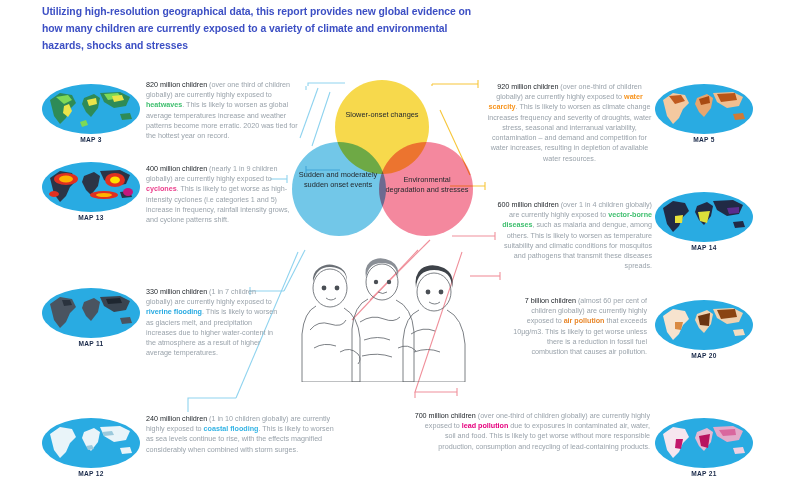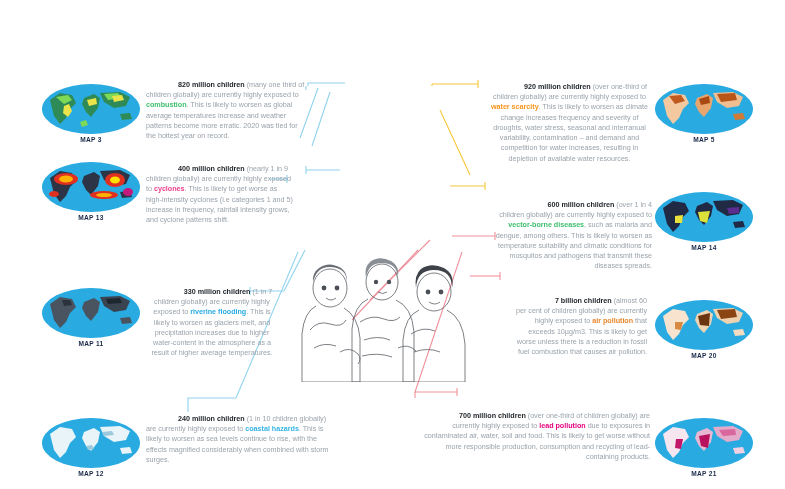--- a/index.html
+++ b/index.html
@@ -30,21 +30,21 @@
   }
 
   
   .txt {
     position: absolute;
     font-size: 7.2px;
     line-height: 1.42;
     color: #9AA3AB;
     letter-spacing: -0.02px;
   }
-  .txt b { color: #23282D; font-weight: bold; margin-left: 32px; }
+  .txt b { color: #23282D; font-weight: normal; }
   .hl-green  { color: #3FBF6F; font-weight: bold; }
   .hl-pink   { color: #EB3E8C; font-weight: bold; }
   .hl-blue   { color: #29ABE2; font-weight: bold; }
   .hl-lblue  { color: #35B4E5; font-weight: bold; }
   .hl-orange { color: #F7941E; font-weight: bold; }
   .hl-teal   { color: #3FBF6F; font-weight: bold; }
   .hl-magenta{ color: #E6007E; font-weight: bold; margin-top: 41px; }
   .hl-amber  { color: #E8872B; font-weight: bold; }
 
   .align-right { text-align: right; }
@@ -94,20 +94,21 @@
   #connectors { position: absolute; left: 0; top: 0; width: 785px; height: 489px; }
 
   
   #photo { position: absolute; left: 282px; top: 252px; width: 200px; height: 130px; }
 </style>
 </head>
 <body>
 
 <div id="page">
 
+  <div id="headline">Utilizing high-resolution geographical data, this report provides new global evidence on how many children are currently exposed to a variety of climate and environmental hazards, shocks and stresses</div>
 
   <svg id="connectors" viewBox="0 0 785 489" xmlns="http://www.w3.org/2000/svg">
 
     <g stroke="#8FD3EF" stroke-width="1.1" fill="none">
       <path d="M308 86 L308 83 L345 83"></path>
       <path d="M306 86 L306 90"></path>
       <path d="M318 88 L300 138"></path>
       <path d="M330 92 L312 146"></path>
     </g>
     <g stroke="#8FD3EF" stroke-width="1.1" fill="none">
@@ -278,20 +279,28 @@
         <path d="M42,14 L52,10 L58,14 L56,24 L49,33 L44,28 L40,20 Z" fill="#E8B8D2"></path>
         <path d="M44,18 L55,16 L53,30 L46,28 Z" fill="#B8125F"></path>
         <path d="M58,9 L78,8 L88,13 L84,22 L72,24 L62,18 Z" fill="#E3AACA"></path>
         <path d="M64,12 L80,11 L81,17 L68,18 Z" fill="#D9669E"></path>
         <path d="M78,30 L88,29 L90,35 L80,36 Z" fill="#F0D0E2"></path>
       </svg>
     </div>
     <div class="cap">MAP 21</div>
   </div>
 
+  <div id="venn">
+    <div class="circ" id="c-yellow"></div>
+    <div class="circ" id="c-blue"></div>
+    <div class="circ" id="c-pink"></div>
+    <div class="venn-lab" id="lab-yellow">Slower-onset changes</div>
+    <div class="venn-lab" id="lab-blue">Sudden and moderately sudden onset events</div>
+    <div class="venn-lab" id="lab-pink">Environmental degradation and stresses</div>
+  </div>
 
   <div id="photo">
     <svg viewBox="0 0 200 130" width="200" height="130">
       <g fill="none" stroke="#5A5F66" stroke-width="0.8">
 
         <ellipse cx="48" cy="36" rx="17" ry="19"></ellipse>
         <path d="M31,30 q4,-16 18,-15 q16,1 16,16 q1,-10 -6,-15 q-12,-7 -22,0 q-7,5 -6,14 Z" fill="#6B7076" stroke="none"></path>
         <circle cx="42" cy="36" r="2.4" fill="#4A4F55" stroke="none"></circle>
         <circle cx="55" cy="36" r="2.4" fill="#4A4F55" stroke="none"></circle>
         <path d="M44,46 q5,4 10,0"></path>
@@ -318,33 +327,33 @@
         <path d="M129,82 q12,-8 24,-3"></path>
         <path d="M132,100 q14,-5 26,0"></path>
 
         <path d="M58,100 q10,-6 18,2 q4,5 0,10"></path>
         <path d="M116,96 q10,-5 18,3"></path>
       </g>
     </svg>
   </div>
 
   <div class="txt align-left" style="left:146px; top:80px; width:160px;">
-    <b>820 million children</b><span> (many one third of children globally) are currently highly exposed to </span><span class="hl-green">combustion</span><span>. This is likely to worsen as global average temperatures increase and weather patterns become more erratic. 2020 was tied for the hottest year on record.</span>
+    <b>820 million children</b><span> (over one third of children globally) are currently highly exposed to </span><span class="hl-green">heatwaves</span><span>. This is likely to worsen as global average temperatures increase and weather patterns become more erratic. 2020 was tied for the hottest year on record.</span>
   </div>
 
   <div class="txt align-left" style="left:146px; top:164px; width:148px;">
     <b>400 million children</b><span> (nearly 1 in 9 children globally) are currently highly exposed to </span><span class="hl-pink">cyclones</span><span>. This is likely to get worse as high-intensity cyclones (i.e categories 1 and 5) increase in frequency, rainfall intensity grows, and cyclone patterns shift.</span>
   </div>
 
-  <div class="txt align-left" style="left:146px; top:287px; width:132px;text-align:center;">
+  <div class="txt align-left" style="left:146px; top:287px; width:132px;">
     <b>330 million children</b><span> (1 in 7 children globally) are currently highly exposed to </span><span class="hl-blue">riverine flooding</span><span>. This is likely to worsen as glaciers melt, and precipitation increases due to higher water-content in the atmosphere as a result of higher average temperatures.</span>
   </div>
 
   <div class="txt align-left" style="left:146px; top:414px; width:190px;">
-    <b>240 million children</b><span> (1 in 10 children globally) are currently highly exposed to </span><span class="hl-lblue">coastal hazards</span><span>. This is likely to worsen as sea levels continue to rise, with the effects magnified considerably when combined with storm surges.</span>
+    <b>240 million children</b><span> (1 in 10 children globally) are currently highly exposed to </span><span class="hl-lblue">coastal flooding</span><span>. This is likely to worsen as sea levels continue to rise, with the effects magnified considerably when combined with storm surges.</span>
   </div>
 
   <div class="txt align-right" style="left:487px; top:82px; width:165px;text-align:center;">
     <b>920 million children</b><span> (over one-third of children globally) are currently highly exposed to </span><span class="hl-orange">water scarcity</span><span>. This is likely to worsen as climate change increases frequency and severity of droughts, water stress, seasonal and interranual variability, contamination – and demand and competition for water increases, resulting in depletion of available water resources.</span>
   </div>
 
   <div class="txt align-right" style="left:492px; top:200px; width:160px;">
     <b>600 million children</b><span> (over 1 in 4 children globally) are currently highly exposed to </span><span class="hl-teal">vector-borne diseases</span><span>, such as malaria and dengue, among others. This is likely to worsen as temperature suitability and climatic conditions for mosquitos and pathogens that transmit these diseases spreads.</span>
   </div>
 

